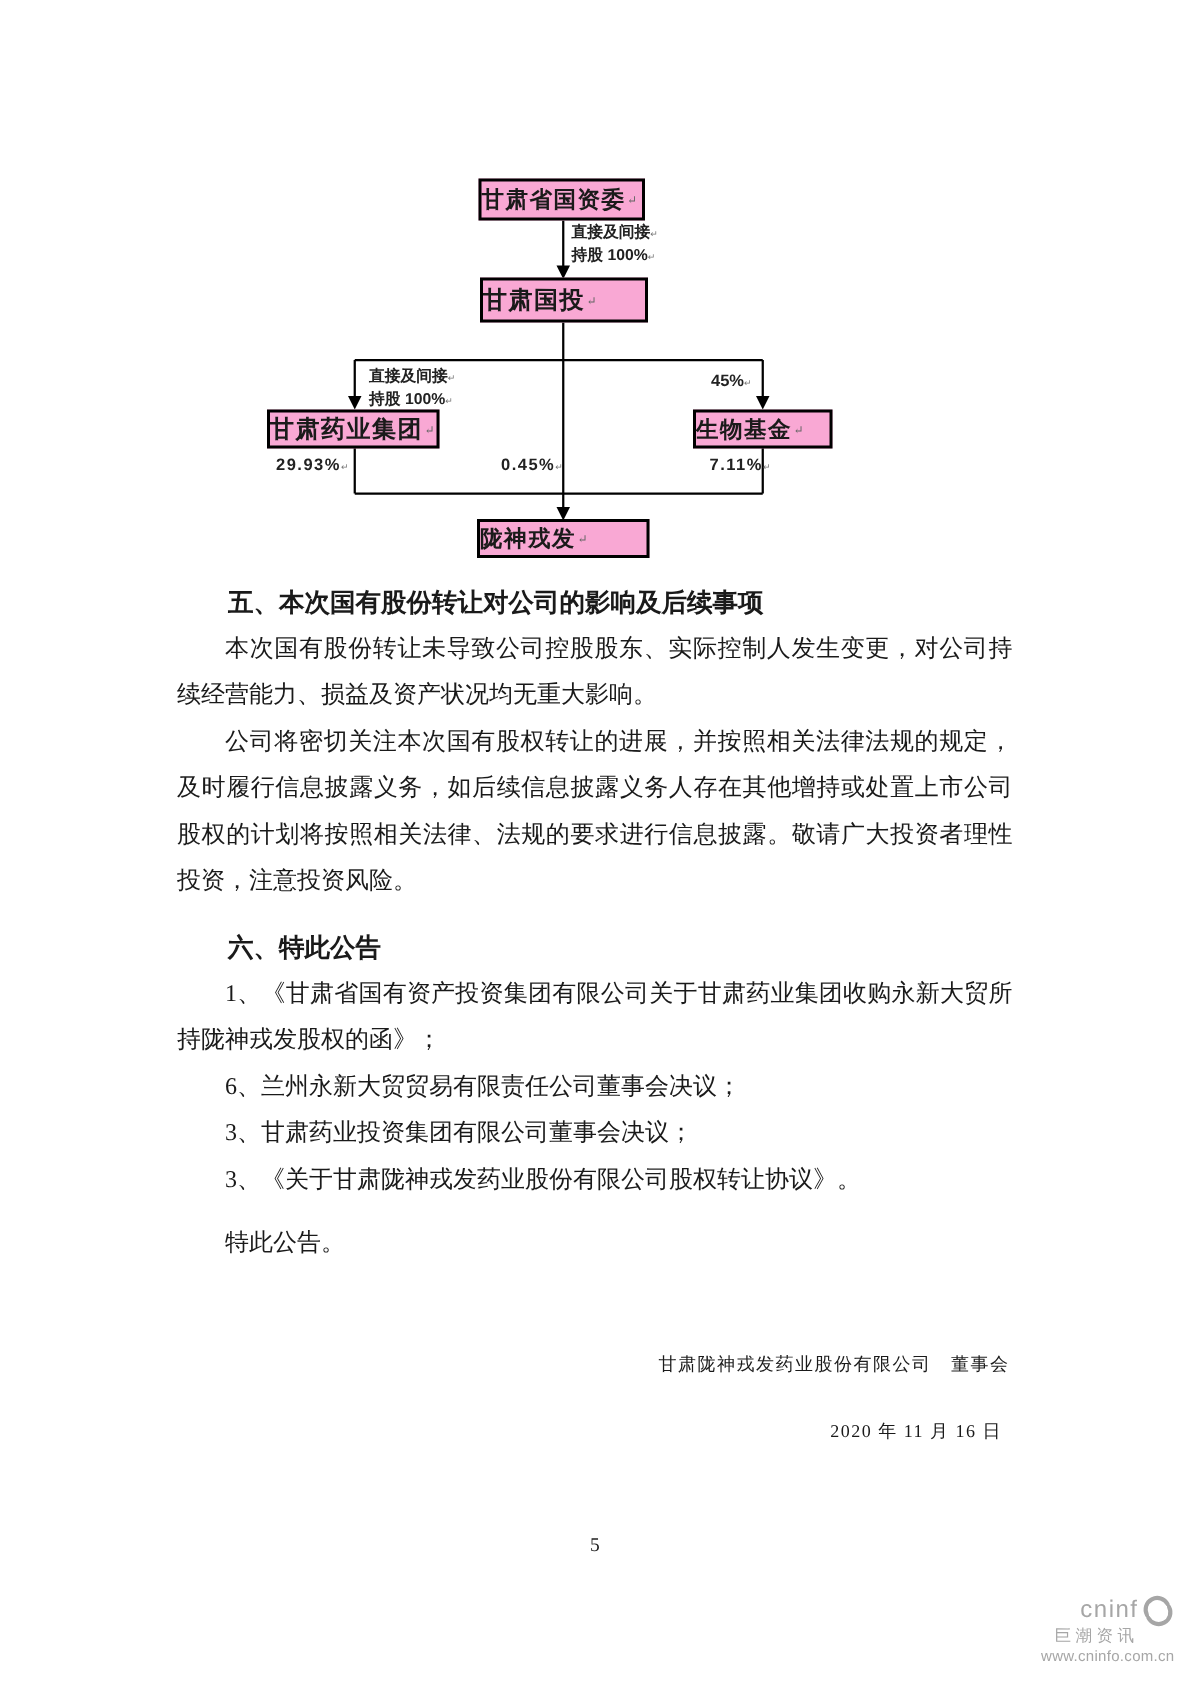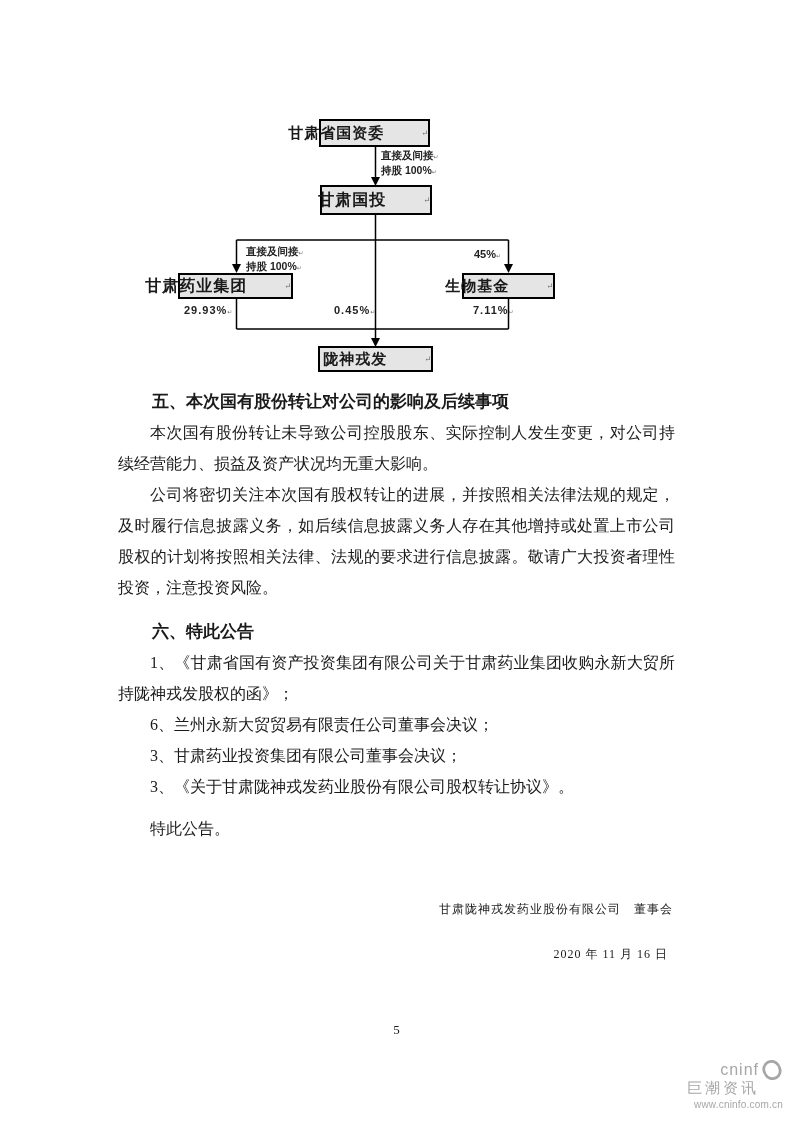--- a/index.html
+++ b/index.html
@@ -13,29 +13,28 @@
     color: #1a1a1a;
     overflow: hidden;
   }
 
   
   .diagram { position: absolute; left: 0; top: 0; width: 793px; height: 400px; }
   .connectors { position: absolute; left: 0; top: 0; }
   .node {
     position: absolute;
     border: 2px solid #000;
-    background: #e5e5e5;
+    background: #f9a8d4;
     display: flex;
     align-items: center;
-    justify-content: flex-end;
+    justify-content: flex-start;
     font-size: 15px;
     font-weight: 600;
     letter-spacing: 1px;
     white-space: nowrap;
-    gap: 36px;
   }
   .node .mark { font-size: 8px; color: #666; font-weight: 400; letter-spacing: 0; margin-left: 1px; }
   .edge-label {
     position: absolute;
     font-family: "Liberation Sans", "DejaVu Sans", sans-serif;
     font-size: 10.5px;
     font-weight: 600;
     line-height: 13px;
     color: #222;
     white-space: nowrap;
@@ -98,21 +97,21 @@
     position: absolute;
     right: 10px;
     bottom: 12px;
     color: #a6a6a6;
     font-family: "Liberation Sans", "DejaVu Sans", sans-serif;
     text-align: right;
   }
   .logo-row1 { display: flex; align-items: center; justify-content: flex-end; }
   .logo-word { font-size: 16px; font-weight: normal; letter-spacing: 1px; color: #a6a6a6; }
   .logo-swirl { margin-left: 2px; }
-  .logo-cn { font-size: 15px; letter-spacing: 3px; margin-right: 24px; margin-top: -2px; }
+  .logo-cn { font-size: 11px; letter-spacing: 3px; margin-right: 24px; margin-top: -2px; }
   .logo-url { font-size: 10px; margin-top: 1px; letter-spacing: 0.2px; }
 </style>
 </head>
 <body>
 
 <div class="page">
 
   <div class="diagram">
     <svg class="connectors" width="793" height="400" viewBox="0 0 793 400">
       <g stroke="#000" stroke-width="1.5" fill="none">

